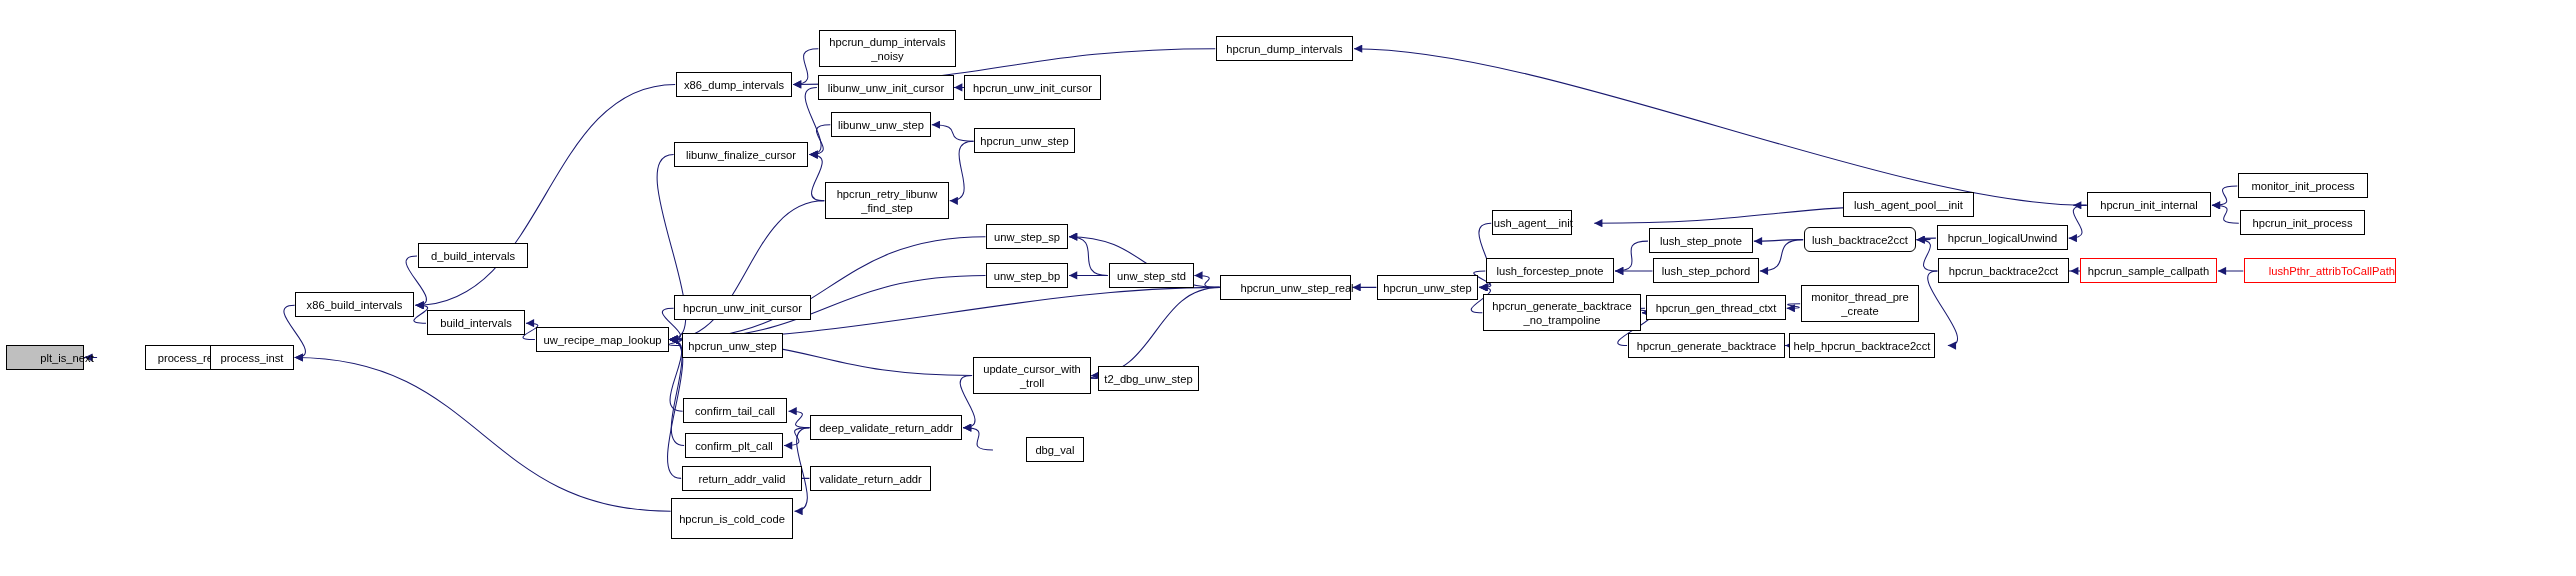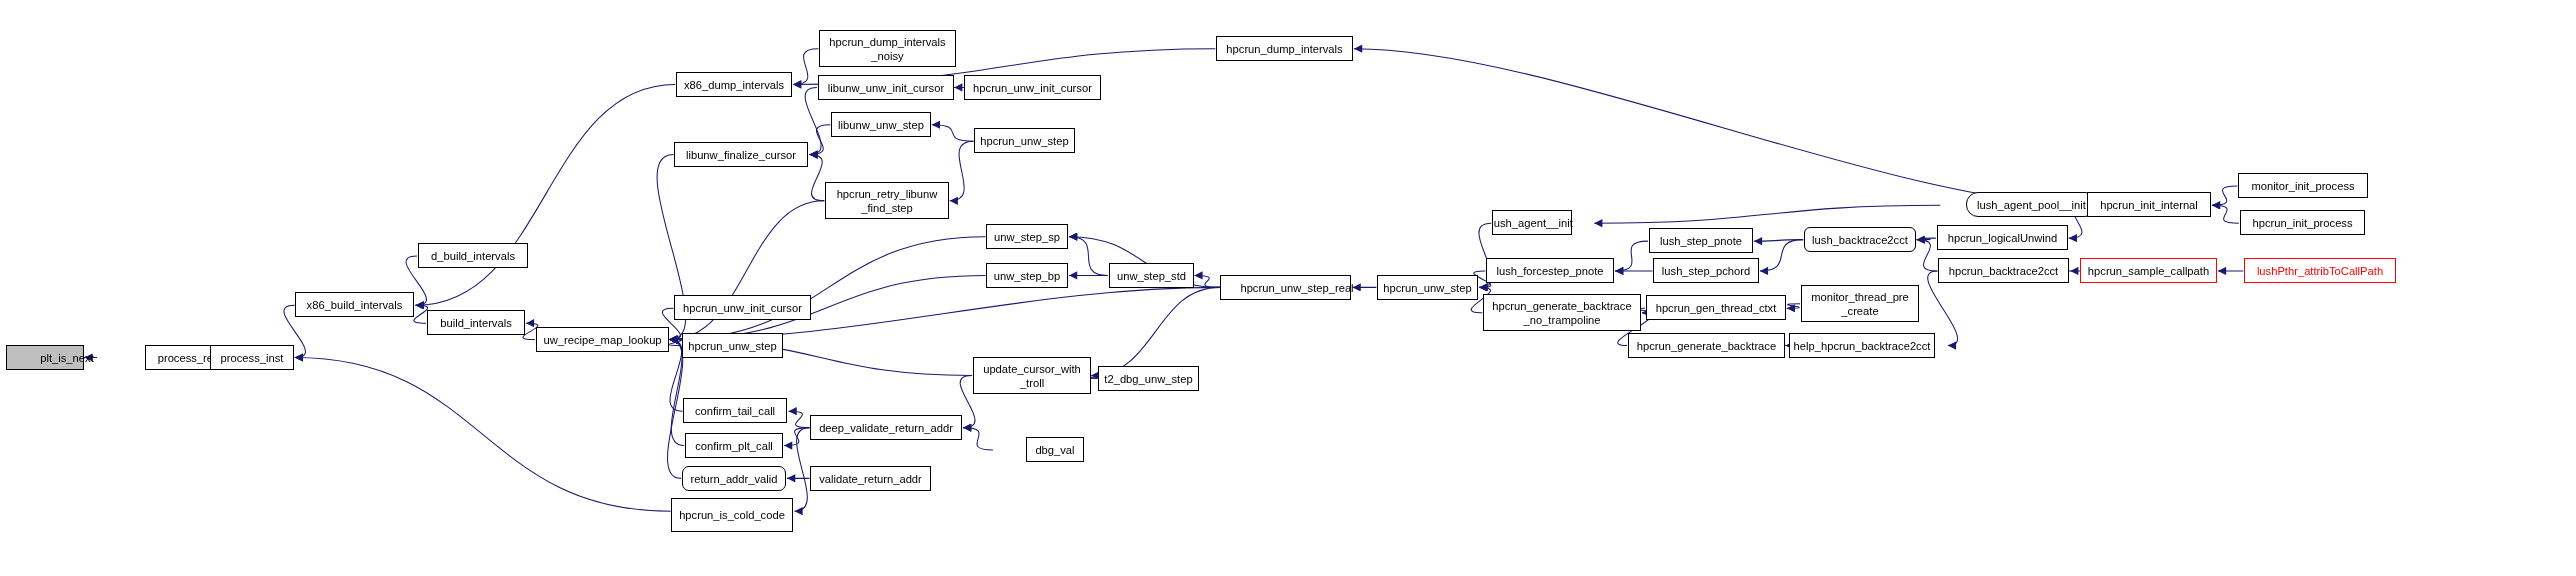--- a/index.html
+++ b/index.html
@@ -187,27 +187,27 @@
     </div>
     <div class="node" style="left: 810px; top: 415px; width: 152px; height: 25px;">
       <span>deep_validate_return_addr</span>
     </div>
     <div class="node" style="left: 685px; top: 433px; width: 98px; height: 25px;">
       <span>confirm_plt_call</span>
     </div>
     <div class="node" style="left: 1026px; top: 437px; width: 58px; height: 25px;">
       <span>dbg_val</span>
     </div>
-    <div class="node" style="left: 682px; top: 466px; width: 104px; height: 25px; border-radius: 7px;">
+    <div class="node" style="left: 682px; top: 466px; width: 120px; height: 25px;">
       <span>return_addr_valid</span>
     </div>
     <div class="node" style="left: 810px; top: 466px; width: 121px; height: 25px;">
       <span>validate_return_addr</span>
     </div>
-    <div class="node" style="left: 671px; top: 498px; width: 122px; height: 34px;">
+    <div class="node" style="left: 671px; top: 498px; width: 122px; height: 41px;">
       <span>hpcrun_is_cold_code</span>
     </div>
     <div class="node" style="left: 1492px; top: 210px; width: 80px; height: 25px;">
       <span>lush_agent__init</span>
     </div>
     <div class="node" style="left: 1486px; top: 258px; width: 128px; height: 25px;">
       <span>lush_forcestep_pnote</span>
     </div>
     <div class="node" style="left: 1649px; top: 228px; width: 104px; height: 25px;">
       <span>lush_step_pnote</span>
@@ -228,36 +228,36 @@
     <div class="node" style="left: 1804px; top: 227px; width: 112px; height: 25px; border-radius: 6px;">
       <span>lush_backtrace2cct</span>
     </div>
     <div class="node" style="left: 1801px; top: 285px; width: 118px; height: 37px;">
       <span>monitor_thread_pre</span>
       <span>_create</span>
     </div>
     <div class="node" style="left: 1789px; top: 333px; width: 146px; height: 25px;">
       <span>help_hpcrun_backtrace2cct</span>
     </div>
-    <div class="node" style="left: 1966px; top: 192px; width: 131px; height: 25px; border-radius: 12px;">
+    <div class="node" style="left: 1843px; top: 192px; width: 131px; height: 25px;">
       <span>lush_agent_pool__init</span>
     </div>
     <div class="node" style="left: 1937px; top: 225px; width: 131px; height: 25px;">
       <span>hpcrun_logicalUnwind</span>
     </div>
     <div class="node" style="left: 1938px; top: 258px; width: 131px; height: 25px;">
       <span>hpcrun_backtrace2cct</span>
     </div>
     <div class="node" style="left: 2087px; top: 192px; width: 124px; height: 25px;">
       <span>hpcrun_init_internal</span>
     </div>
     <div class="node red" style="left: 2080px; top: 258px; width: 137px; height: 25px;">
       <span>hpcrun_sample_callpath</span>
     </div>
-    <div class="node redtext" style="left: 2244px; top: 258px; width: 152px; height: 25px;">
+    <div class="node redtext" style="left: 2244px; top: 258px; width: 152px; height: 25px; align-items: flex-end;">
       <span>lushPthr_attribToCallPath</span>
     </div>
     <div class="node" style="left: 2238px; top: 173px; width: 130px; height: 25px;">
       <span>monitor_init_process</span>
     </div>
     <div class="node" style="left: 2240px; top: 210px; width: 125px; height: 25px;">
       <span>hpcrun_init_process</span>
     </div>
   </div>
 

